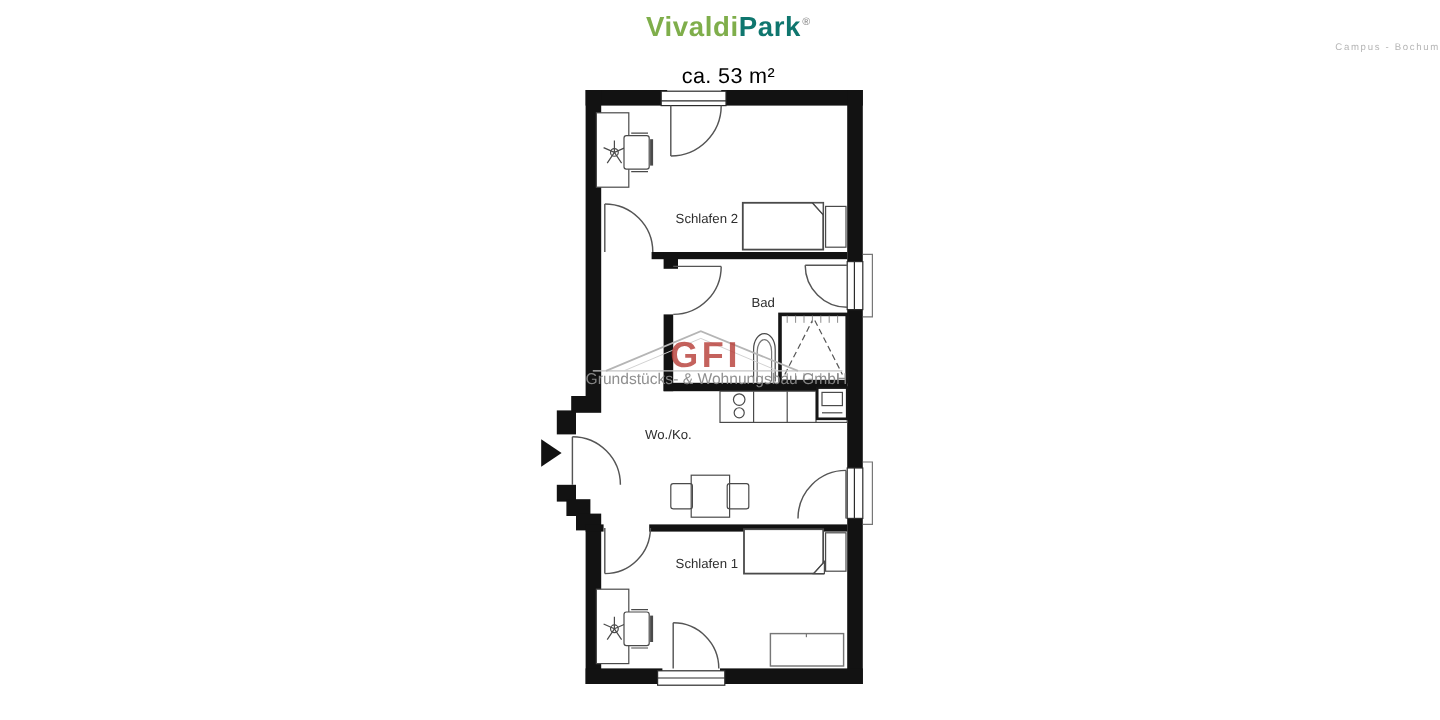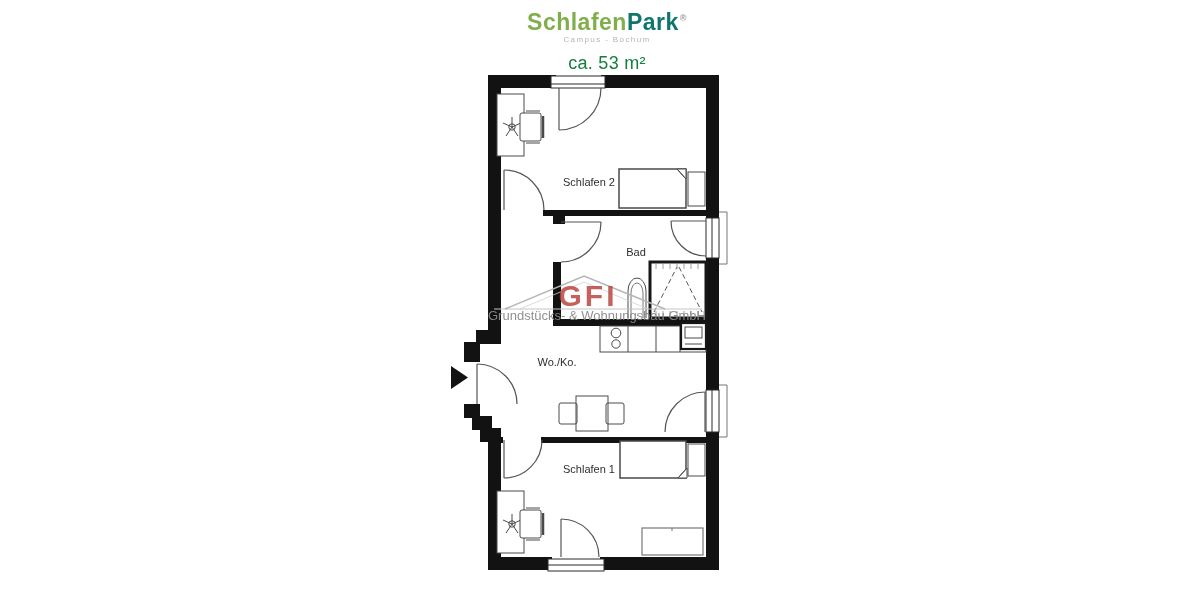--- a/index.html
+++ b/index.html
@@ -3,34 +3,34 @@
 <meta charset="utf-8">
 <style>
   html,body{margin:0;padding:0;background:#fff;}
   .canvas{position:relative;width:1200px;height:600px;background:#ffffff;overflow:hidden;
           font-family:"Liberation Sans", sans-serif;}
   .hdr{position:absolute;left:0;top:10px;width:1200px;text-align:center;padding-left:14px;box-sizing:border-box;}
   .brand{font-size:23px;font-weight:bold;letter-spacing:.5px;line-height:1.05;}
   .brand .g{color:#7fae4b;}
   .brand .k{color:#0f766e;}
   .brand sup{font-size:9px;color:#9a9a9a;vertical-align:super;margin-left:1px;}
-  .subtitle{font-size:8px;color:#b5b5b5;letter-spacing:1.4px;margin-top:1px;}
-  .area{font-size:18px;color:#15803d;margin-top:9px;letter-spacing:.3px;}
+  .subtitle{font-size:8px;color:#b5b5b5;letter-spacing:1.4px;margin-top:1px;text-align:right;}
+  .area{font-size:18px;color:#000000;margin-top:9px;letter-spacing:.3px;}
   svg{position:absolute;left:0;top:0;}
   .lbl{font-size:11px;fill:#2e2e2e;}
   .wm-gfi{font-size:30px;font-weight:bold;letter-spacing:3px;fill:#b8403a;opacity:.82;}
   .wm-co{font-size:13px;fill:#8a8a8a;opacity:.95;}
 </style>
 </head>
 <body>
 
 <div class="canvas">
 
   <div class="hdr">
-    <div class="brand"><span class="g">Schlafen</span><span class="k">Park</span><sup>®</sup></div>
+    <div class="brand"><span class="g">Vivaldi</span><span class="k">Park</span><sup>®</sup></div>
     <div class="subtitle">Campus - Bochum</div>
     <div class="area">ca. 53 m²</div>
   </div>
 
   <svg width="1200" height="600" viewBox="0 0 1200 600">
 
     <g fill="#121212">
       <rect x="488" y="75" width="68" height="13"></rect>
       <rect x="601" y="75" width="118" height="13"></rect>
       <rect x="488" y="75" width="13" height="255"></rect>

